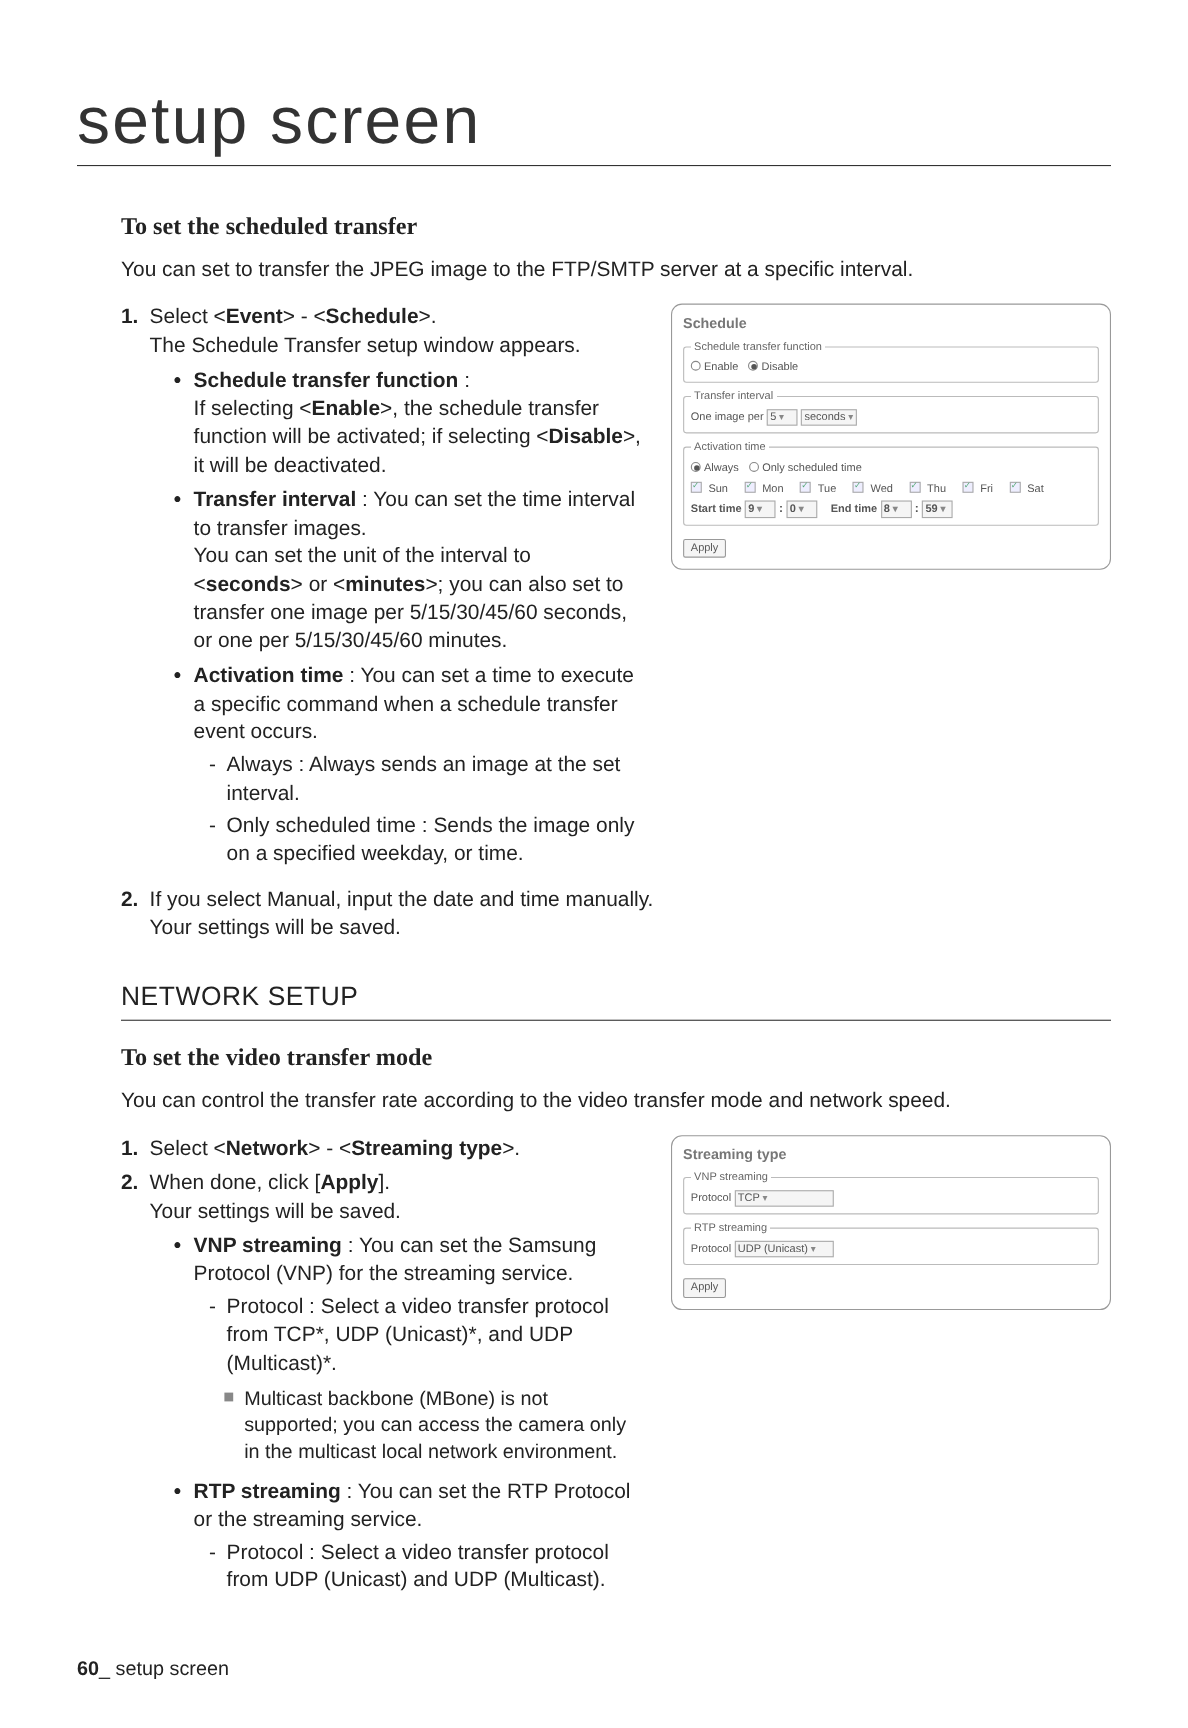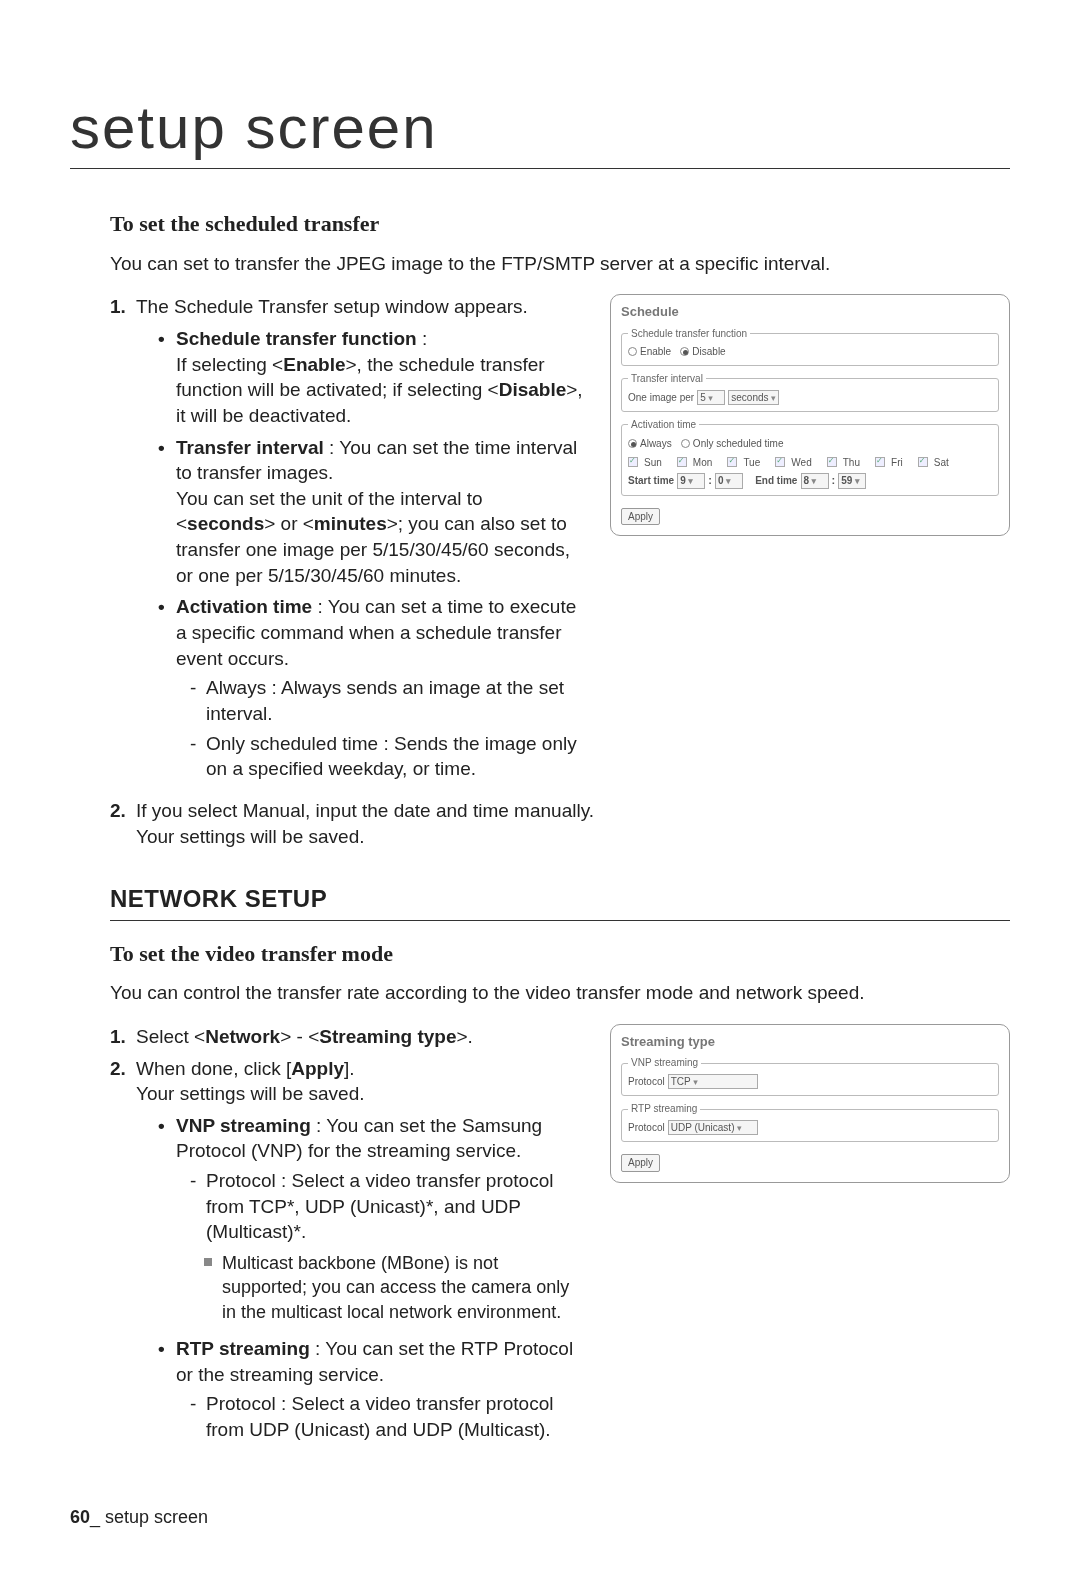--- a/index.html
+++ b/index.html
@@ -7,21 +7,21 @@
     font-family: Arial, Helvetica, sans-serif;
     margin: 0;
     background: #fff;
     color: #222;
     font-size: 19px;
     line-height: 1.35;
   }
   .page {
     width: 1080px;
     height: 1571px;
-    padding: 87px 70px 40px 70px;
+    padding: 69px 70px 40px 70px;
     position: relative;
   }
   .page-title {
     font-size: 60px;
     font-weight: 300;
     letter-spacing: 2px;
     border-bottom: 1px solid #333;
     padding-bottom: 0px;
     color: #333;
     margin-bottom: 40px;
@@ -71,21 +71,21 @@
     font-size:10px; padding:1px 6px; border-radius:2px;
     display:inline-block; margin-top:6px;
     cursor:pointer;
   }
   .days span { margin-right:6px; font-size:10px;text-align:center;}
   .chk { display:inline-block; width:10px; height:10px; border:1px solid #aaa; margin-right:2px; position:relative; top:1px; background:#eef;}
   .chk::after { content:"✓"; font-size:8px; color:#5a7; position:absolute; top:-2px; left:0;}
   .rad { display:inline-block; width:9px; height:9px; border:1px solid #888; border-radius:50%; margin-right:3px; position:relative; top:1px;}
   .rad.sel-on::after { content:""; position:absolute; width:5px; height:5px; background:#555; border-radius:50%; top:2px; left:2px;}
   .section-heading {
-    font-size: 24px; font-weight:bold; letter-spacing:0.5px;
+    font-size: 24px; font-weight:normal; letter-spacing:0.5px;
     border-bottom: 1px solid #333; padding-bottom:4px;
     margin: 28px 0 16px 0;
   }
   .clearfix::after { content:""; display:table; clear:both;}
   .footer { position:absolute; bottom:42px; left:70px; font-size:18px;}
   .footer b { font-weight:bold; }
   .wrap-right.small { width: 400px; }
   .timefield { margin-top:4px;font-weight:bold; }
   b.strong { font-weight:bold; }
 </style>
@@ -144,20 +144,23 @@
               <span class="sel">59</span>
             </div>
           </fieldset>
           <span class="apply-btn">Apply</span>
         </div>
       </div>
 
       <div class="ol-item">
         <div class="ol-num">1.</div>
         <div class="ol-body">
+          <div>
+            <span>Select &lt;</span><b class="strong">Event</b><span>&gt; - &lt;</span><b class="strong">Schedule</b><span>&gt;.</span>
+          </div>
           <div>The Schedule Transfer setup window appears.</div>
 
           <div class="bullet-list">
             <div class="bullet-item">
               <div class="bullet-dot">•</div>
               <div class="bullet-body">
                 <b class="strong">Schedule transfer function</b><span> : </span><br>
                 <span>If selecting &lt;</span><b class="strong">Enable</b><span>&gt;, the schedule transfer function will be activated; if selecting &lt;</span><b class="strong">Disable</b><span>&gt;, it will be deactivated.</span>
               </div>
             </div>

